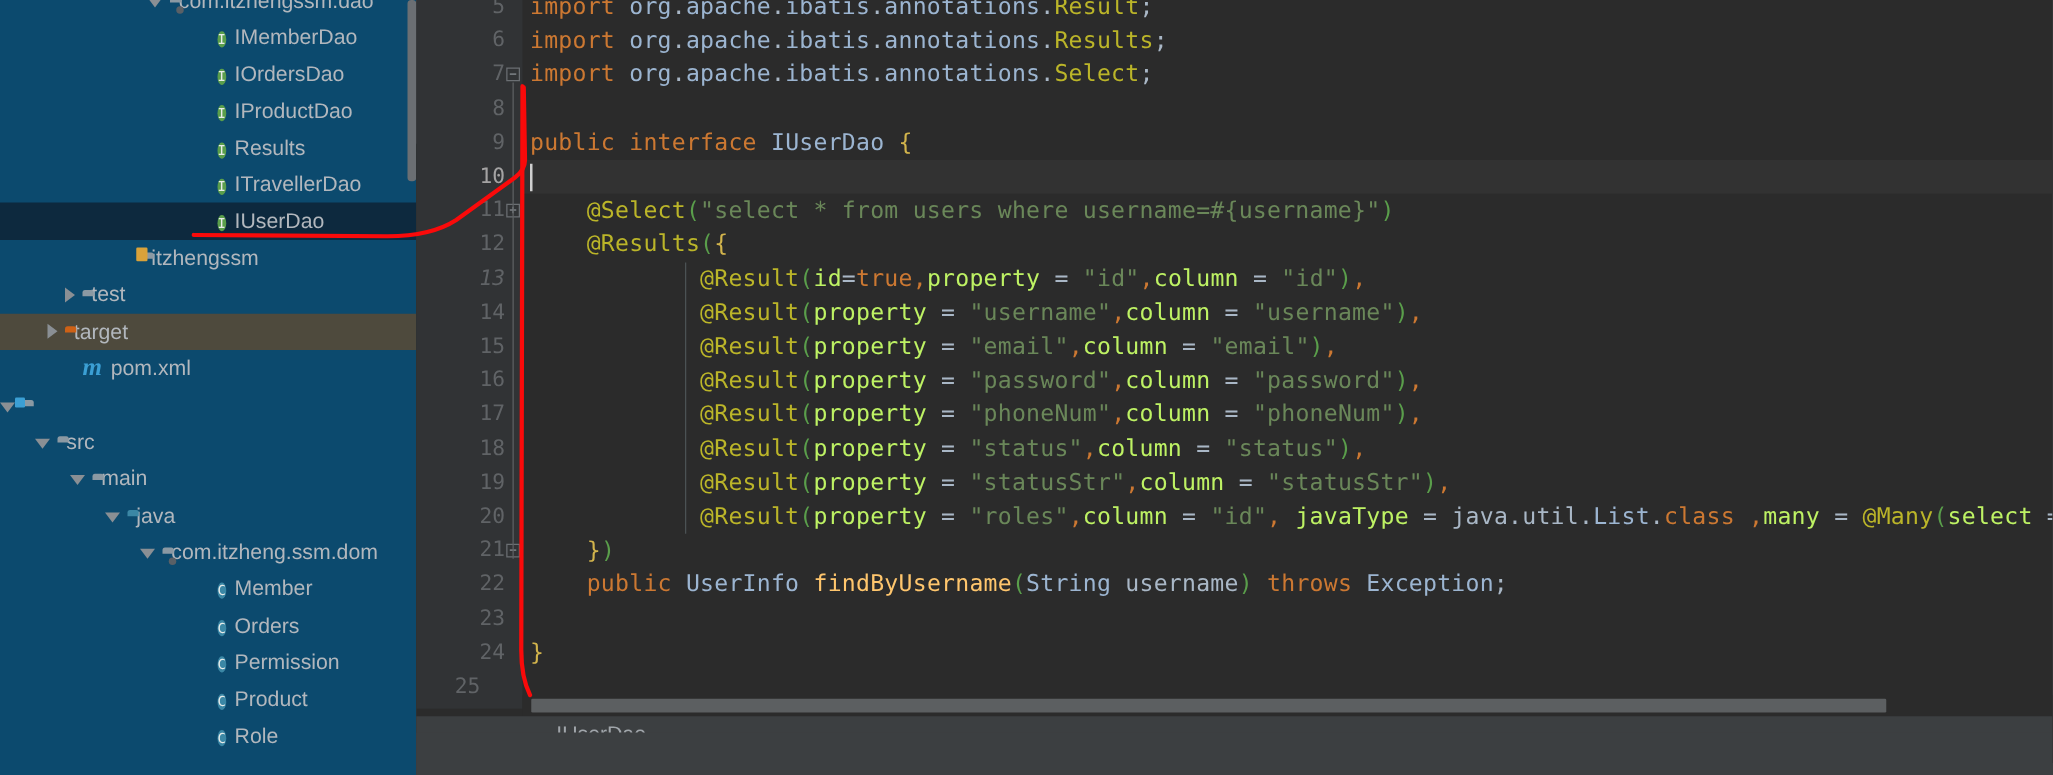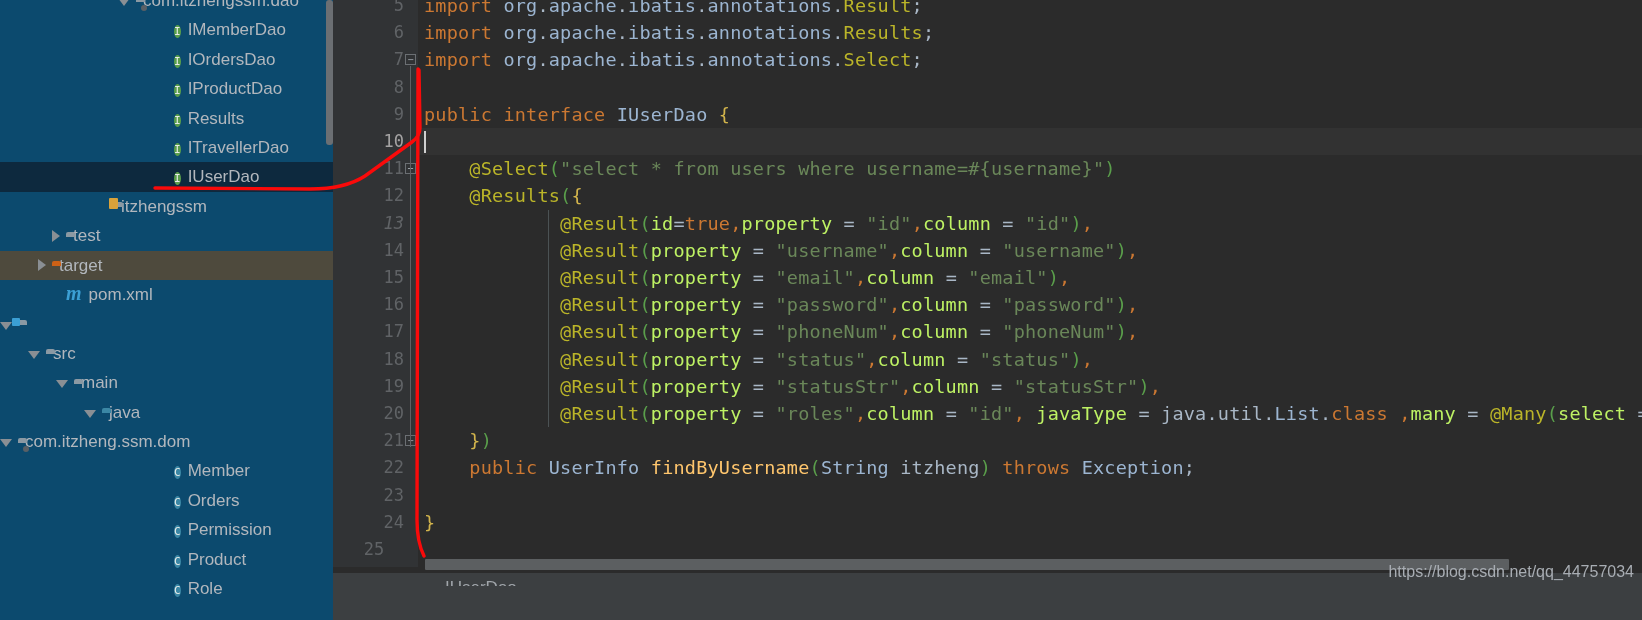--- a/index.html
+++ b/index.html
@@ -253,21 +253,21 @@
         <div class="row" style="position: absolute; left: 0px; top: 368.2px; width: 333px; padding-left: 56px;">
           <span class="arrow down"></span>
           <span class="ico"><span class="ico-folder"></span></span>
           <span class="lbl">main</span>
         </div>
         <div class="row" style="position: absolute; left: 0px; top: 397.6px; width: 333px; padding-left: 84px;">
           <span class="arrow down"></span>
           <span class="ico"><span class="ico-folder blue"></span></span>
           <span class="lbl">java</span>
         </div>
-        <div class="row" style="position: absolute; left: 0px; top: 427px; width: 333px; ">
+        <div class="row" style="position: absolute; left: 0px; top: 427px; width: 333px; padding-left: 112px;">
           <span class="arrow down"></span>
           <span class="ico"><span class="ico-folder"><i class="badge-pkg"></i></span></span>
           <span class="lbl">com.itzheng.ssm.dom</span>
         </div>
         <div class="row" style="position: absolute; left: 0px; top: 456.4px; width: 333px; padding-left: 160px;">
           <span class="arrow none"></span>
           <span class="ico"><span class="ico-circle ico-C">C</span></span>
           <span class="lbl">Member</span>
         </div>
         <div class="row" style="position: absolute; left: 0px; top: 485.8px; width: 333px; padding-left: 160px;">
@@ -336,34 +336,33 @@
         <div class="cl" style="top: 182.4px;">    <span class="ann">@Results</span><span class="par">(</span><span class="brc">{</span></div>
         <div class="cl" style="top: 209.6px;">            <span class="ann">@Result</span><span class="par">(</span><span class="fld">id</span><span class="punc">=</span><span class="kw">true</span><span class="kw">,</span><span class="fld">property</span> <span class="punc">=</span> <span class="str">"id"</span><span class="kw">,</span><span class="fld">column</span> <span class="punc">=</span> <span class="str">"id"</span><span class="par">)</span><span class="kw">,</span></div>
         <div class="cl" style="top: 236.8px;">            <span class="ann">@Result</span><span class="par">(</span><span class="fld">property</span> <span class="punc">=</span> <span class="str">"username"</span><span class="kw">,</span><span class="fld">column</span> <span class="punc">=</span> <span class="str">"username"</span><span class="par">)</span><span class="kw">,</span></div>
         <div class="cl" style="top: 264px;">            <span class="ann">@Result</span><span class="par">(</span><span class="fld">property</span> <span class="punc">=</span> <span class="str">"email"</span><span class="kw">,</span><span class="fld">column</span> <span class="punc">=</span> <span class="str">"email"</span><span class="par">)</span><span class="kw">,</span></div>
         <div class="cl" style="top: 291.2px;">            <span class="ann">@Result</span><span class="par">(</span><span class="fld">property</span> <span class="punc">=</span> <span class="str">"password"</span><span class="kw">,</span><span class="fld">column</span> <span class="punc">=</span> <span class="str">"password"</span><span class="par">)</span><span class="kw">,</span></div>
         <div class="cl" style="top: 318.4px;">            <span class="ann">@Result</span><span class="par">(</span><span class="fld">property</span> <span class="punc">=</span> <span class="str">"phoneNum"</span><span class="kw">,</span><span class="fld">column</span> <span class="punc">=</span> <span class="str">"phoneNum"</span><span class="par">)</span><span class="kw">,</span></div>
         <div class="cl" style="top: 345.6px;">            <span class="ann">@Result</span><span class="par">(</span><span class="fld">property</span> <span class="punc">=</span> <span class="str">"status"</span><span class="kw">,</span><span class="fld">column</span> <span class="punc">=</span> <span class="str">"status"</span><span class="par">)</span><span class="kw">,</span></div>
         <div class="cl" style="top: 372.8px;">            <span class="ann">@Result</span><span class="par">(</span><span class="fld">property</span> <span class="punc">=</span> <span class="str">"statusStr"</span><span class="kw">,</span><span class="fld">column</span> <span class="punc">=</span> <span class="str">"statusStr"</span><span class="par">)</span><span class="kw">,</span></div>
         <div class="cl" style="top: 400px;">            <span class="ann">@Result</span><span class="par">(</span><span class="fld">property</span> <span class="punc">=</span> <span class="str">"roles"</span><span class="kw">,</span><span class="fld">column</span> <span class="punc">=</span> <span class="str">"id"</span><span class="kw">,</span> <span class="fld">javaType</span> <span class="punc">=</span> <span class="plain">java</span><span class="punc">.</span><span class="plain">util</span><span class="punc">.</span><span class="typ">List</span><span class="punc">.</span><span class="kw">class</span> <span class="kw">,</span><span class="fld">many</span> <span class="punc">=</span> <span class="ann">@Many</span><span class="par">(</span><span class="fld">select</span> <span class="punc">=</span></div>
         <div class="cl" style="top: 427.2px;">    <span class="brc">}</span><span class="par">)</span></div>
-        <div class="cl" style="top: 454.4px;">    <span class="kw">public</span> <span class="typ">UserInfo</span> <span class="fn">findByUsername</span><span class="par">(</span><span class="typ">String</span> <span class="plain">itzheng</span><span class="par">)</span> <span class="kw">throws</span> <span class="typ">Exception</span><span class="punc">;</span></div>
+        <div class="cl" style="top: 454.4px;">    <span class="kw">public</span> <span class="typ">UserInfo</span> <span class="fn">findByUsername</span><span class="par">(</span><span class="typ">String</span> <span class="plain">username</span><span class="par">)</span> <span class="kw">throws</span> <span class="typ">Exception</span><span class="punc">;</span></div>
         <div class="cl" style="top: 481.6px;"></div>
         <div class="cl" style="top: 508.8px;"><span class="brc">}</span></div>
         <div class="cl" style="top: 536px;"></div>
         <div class="indentguide" style="left: 130px; top: 209.6px; height: 217.6px;"></div>
       </div>
     <div id="ed-htrack"></div>
     <div id="ed-hbar"></div>
   </div>
 
   <div id="bc-clip"></div>
   <div id="breadcrumb">
     <span id="bc-text">IUserDao</span>
   </div>
 
-  <div id="watermark">https://blog.csdn.net/qq_44757034</div>
 
   <svg id="annot" viewBox="0 0 1642 620" xmlns="http://www.w3.org/2000/svg">
     <path d="M 155,188 L 310,189 Q 345,189 365,176 L 412,142 Q 420,136 420,128 L 419,70" fill="none" stroke="#fa0a0a" stroke-width="3.4" stroke-linecap="round"></path>
     <path d="M 418,69 L 417,520 Q 417,542 424,556" fill="none" stroke="#fa0a0a" stroke-width="3.4" stroke-linecap="round"></path>
   </svg>
 </div>
 
 </body></html>

